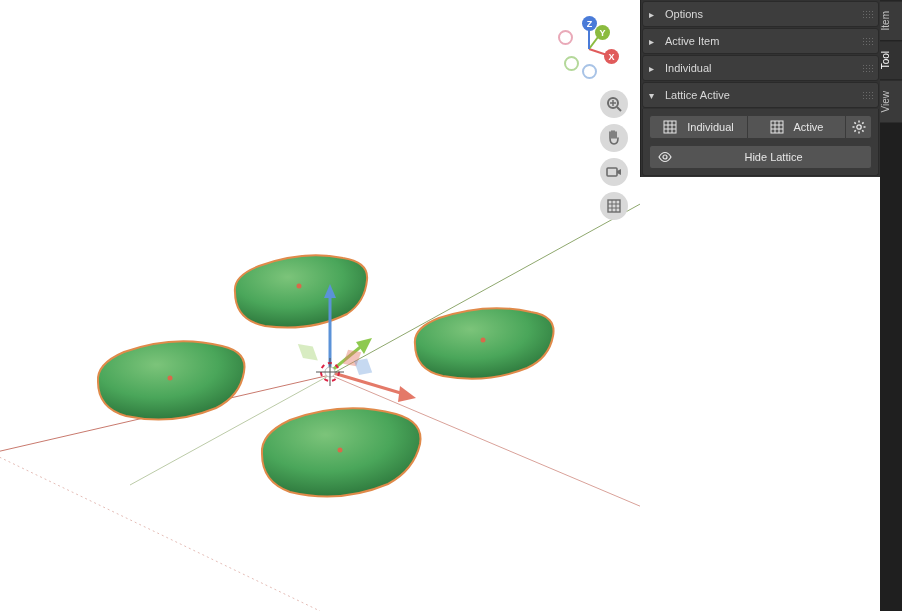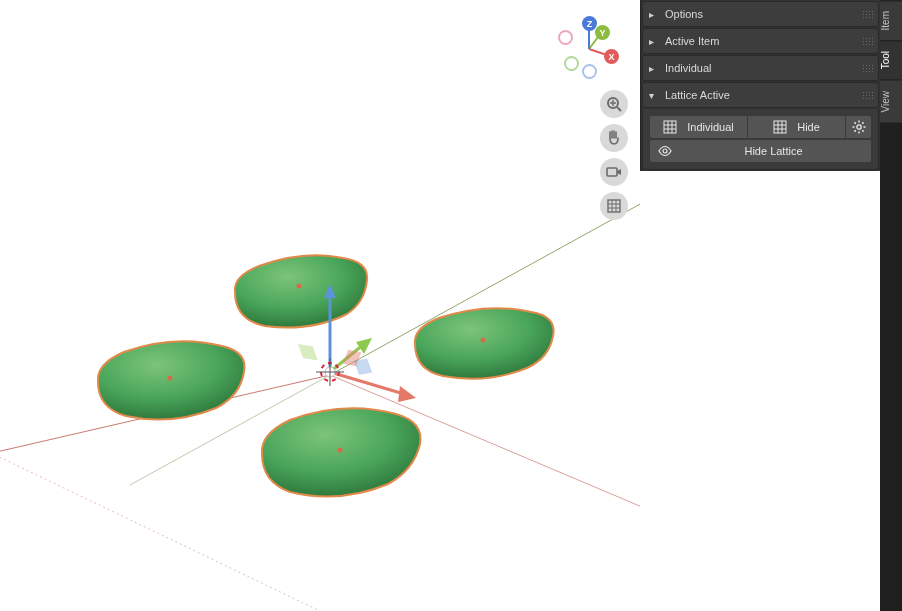--- a/index.html
+++ b/index.html
@@ -119,20 +119,21 @@
   }
   .tool-btn:first-child { border-radius: 3px 0 0 3px; }
   .tool-btn:nth-child(2) { border-left: none; }
   .tool-btn.icon-only {
     flex: 0 0 26px;
     border-radius: 0 3px 3px 0;
     border-left: none;
   }
   .tool-btn svg { width: 14px; height: 14px; fill: #e6e6e6; }
   .hide-btn {
+    margin-top: 6px;
     height: 24px;
     background: #545454;
     border: 1px solid #3a3a3a;
     border-radius: 3px;
     color: #e6e6e6;
     font-size: 11px;
     display: flex;
     align-items: center;
     gap: 12px;
     padding: 0 8px;
@@ -320,21 +321,21 @@
         <span>Individual</span>
       </div>
       <div class="tool-btn">
         <svg viewBox="0 0 14 14">
             <rect x="1" y="1" width="12" height="12" fill="none" stroke="#e6e6e6"></rect>
             <line x1="1" y1="5" x2="13" y2="5" stroke="#e6e6e6"></line>
             <line x1="1" y1="9" x2="13" y2="9" stroke="#e6e6e6"></line>
             <line x1="5" y1="1" x2="5" y2="13" stroke="#e6e6e6"></line>
             <line x1="9" y1="1" x2="9" y2="13" stroke="#e6e6e6"></line>
           </svg>
-        <span>Hide</span>
+        <span>Active</span>
       </div>
       <div class="tool-btn icon-only">
         <svg viewBox="0 0 14 14">
             <circle cx="7" cy="7" r="2.2" fill="none" stroke="#e6e6e6" stroke-width="1.3"></circle>
             <g stroke="#e6e6e6" stroke-width="1.5">
               <line x1="7" y1="0.5" x2="7" y2="2.5"></line>
               <line x1="7" y1="11.5" x2="7" y2="13.5"></line>
               <line x1="0.5" y1="7" x2="2.5" y2="7"></line>
               <line x1="11.5" y1="7" x2="13.5" y2="7"></line>
               <line x1="2.4" y1="2.4" x2="3.8" y2="3.8"></line>

